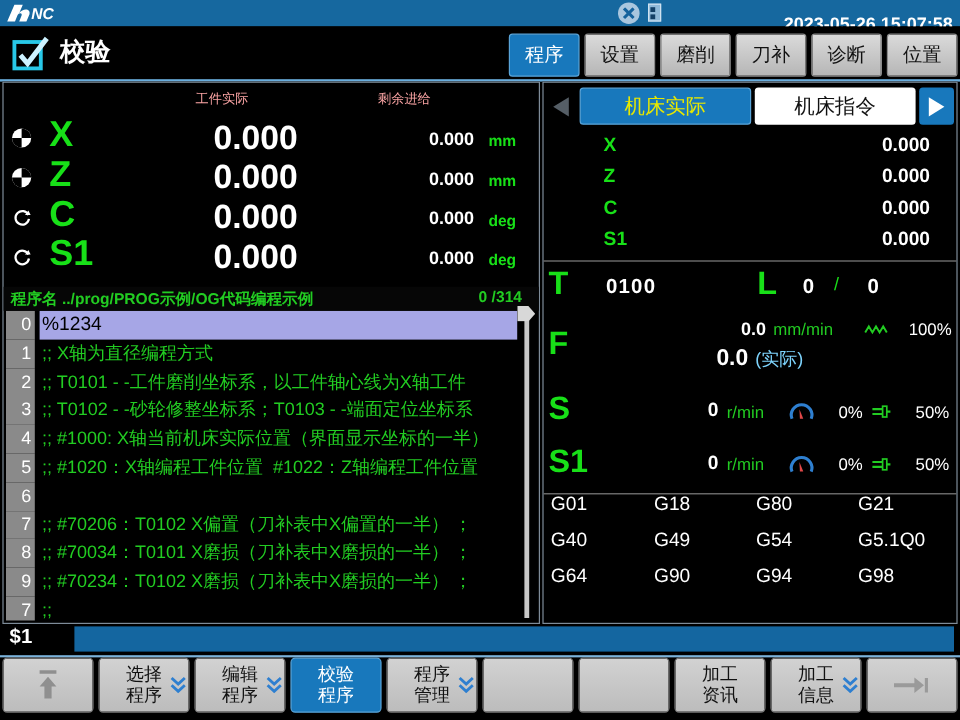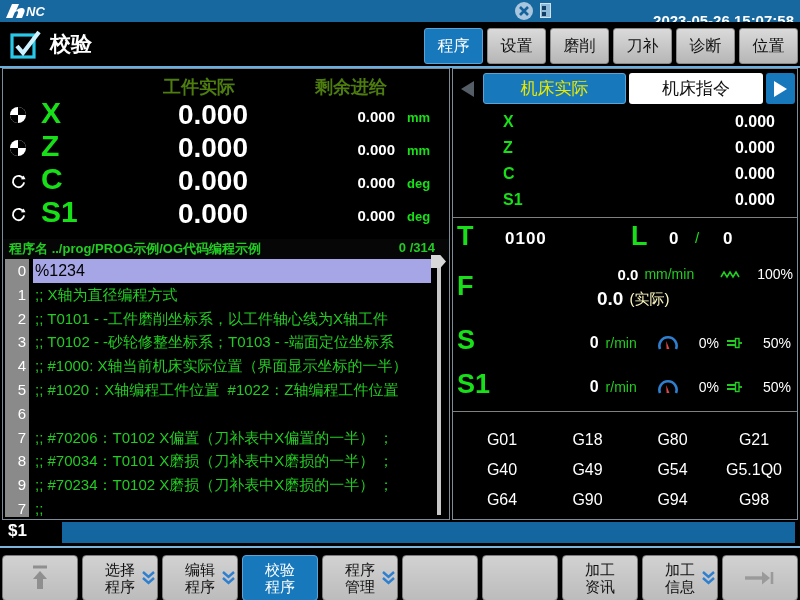--- a/index.html
+++ b/index.html
@@ -26,21 +26,21 @@
   .ttab{width:59px;height:36px;display:flex;align-items:center;justify-content:center;
     font-size:16px;border-radius:3px;background:linear-gradient(#dadada,#b6b6b6);
     color:#111;border:1px solid #8a8a8a;box-sizing:border-box;cursor:pointer;}
   .ttab.active{background:#1878bc;color:#fff;border-color:#5aa4d8;}
 
   #sep1{position:absolute;left:0;top:66px;width:800px;height:2px;background:#6aaede;}
 
   
   #lp{position:absolute;left:2px;top:68px;width:448px;height:452px;background:#000;
     border:1px solid #7e8c99;box-sizing:border-box;}
-  .lp-h{position:absolute;top:6px;color:#4d7c0f;font-size:18px;font-weight:bold;}
+  .lp-h{position:absolute;top:6px;color:#fca5a5;font-size:11px;font-weight:normal;}
   #lp-h1{left:160px;} #lp-h2{left:312px;}
   .axrow{position:absolute;left:0;width:100%;height:33px;}
   .ax-ico{position:absolute;left:6px;top:7px;width:18px;height:18px;}
   .ax-name{position:absolute;left:38px;top:-3px;color:#18e018;font-size:30px;font-weight:bold;}
   .ax-val{position:absolute;left:80px;top:0;width:165px;text-align:right;color:#fff;
     font-size:28px;font-weight:bold;}
   .ax-rem{position:absolute;left:280px;top:9px;width:112px;text-align:right;color:#fff;
     font-size:15px;font-weight:bold;}
   .ax-unit{position:absolute;left:404px;top:11px;color:#18e018;font-size:13px;font-weight:bold;}
 
@@ -85,43 +85,43 @@
   #frow{position:absolute;left:4px;top:192px;width:100%;height:62px;}
   #frow .flab{position:absolute;left:0;top:10px;}
   .fl1{position:absolute;left:0;right:8px;top:2px;height:22px;display:flex;
     justify-content:flex-end;align-items:center;gap:6px;}
   .fl1 .fv{color:#fff;font-size:15px;font-weight:bold;}
   .fl1 .fu{color:#22cc22;font-size:14px;}
   .fl1 .gap18{width:14px;}
   .fl1 .fo{color:#fff;font-size:14px;margin-left:11px;}
   .fl2{position:absolute;left:140px;top:26px;height:24px;display:flex;align-items:center;gap:6px;}
   .fl2 .fa{color:#fff;font-size:19px;font-weight:bold;}
-  .fl2 .fal{color:#fef9c3;font-size:15px;}
+  .fl2 .fal{color:#7dd3fc;font-size:15px;}
 
   .srow{position:absolute;left:4px;width:100%;height:38px;}
   .srow .scontent{position:absolute;left:60px;right:10px;top:6px;height:24px;display:flex;
     justify-content:flex-end;align-items:center;gap:7px;}
   .sv{color:#fff;font-size:16px;font-weight:bold;}
   .su{color:#22cc22;font-size:14px;}
   .spct{color:#fff;font-size:14px;}
   .sgap{width:6px;}
 
-  #gcodes{position:absolute;left:6px;top:356px;right:4px;display:grid;
-    grid-template-columns:86px 85px 85px auto;grid-auto-rows:30px;text-align:center;}
+  #gcodes{position:absolute;left:6px;top:337px;right:4px;display:grid;
+    grid-template-columns:86px 85px 85px auto;grid-auto-rows:30px;}
   .gc{color:#fff;font-size:16px;line-height:30px;}
 
   
   #status{position:absolute;left:0;top:520px;width:800px;height:26px;background:#000;}
   #chan{position:absolute;left:8px;top:1px;color:#fff;font-size:17px;font-weight:bold;}
   #statbar{position:absolute;left:62px;top:2px;width:733px;height:21px;background:#1466a0;}
   #sep2{position:absolute;left:0;top:546px;width:800px;height:2px;background:#7cb4dc;}
 
   
   #bbar{position:absolute;left:0;top:548px;width:800px;height:52px;background:#000;
-    display:flex;gap:4px;padding:7px 2px 0 2px;box-sizing:border-box;}
+    display:flex;gap:4px;padding:0 2px 0 2px;box-sizing:border-box;}
   .bb{flex:1;height:46px;border-radius:4px;background:linear-gradient(#d2d2d2,#bcbcbc);
     border:1px solid #7a7a7a;box-sizing:border-box;position:relative;display:flex;
     align-items:center;justify-content:center;cursor:pointer;}
   .bb .lbl{font-size:15px;line-height:17px;text-align:center;color:#111;}
   .bb.active{background:#1878bc;border-color:#5aa4d8;}
   .bb.active .lbl{color:#fff;}
   .bb .chev{position:absolute;right:1px;top:50%;margin-top:-7px;}
 </style>
 </head>
 <body>

